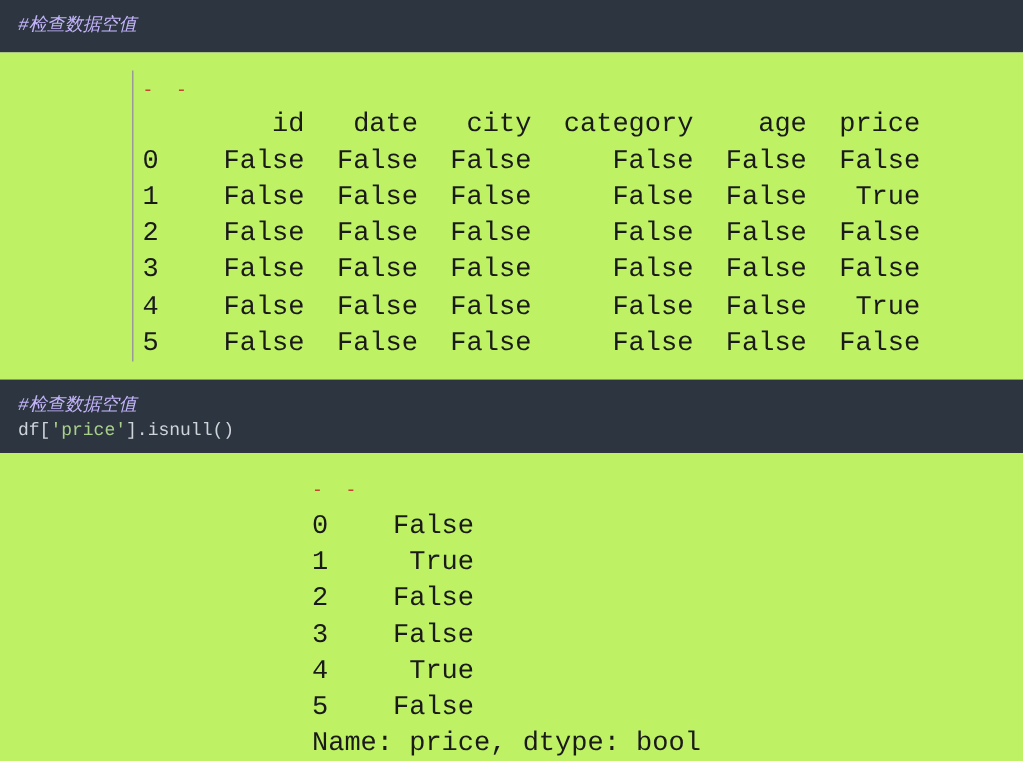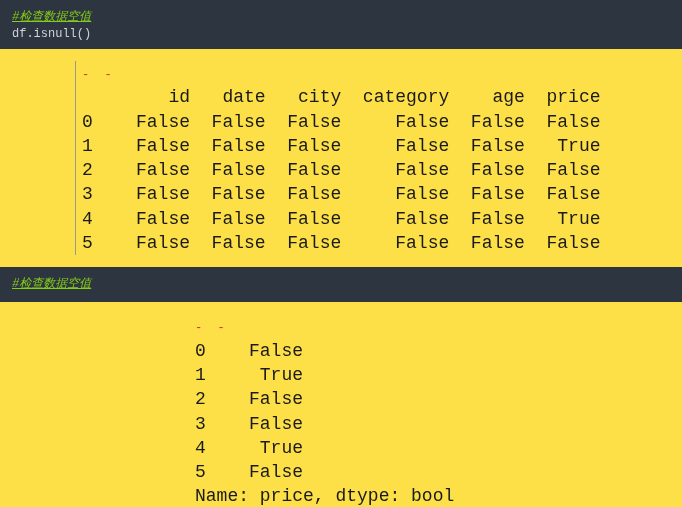--- a/index.html
+++ b/index.html
@@ -8,34 +8,33 @@
     background: #ffffff;
     font-size: 14px;
   }
   .code-header {
     background: #2d3540;
     color: #8a8f99;
     padding: 8px 12px;
     font-size: 12px;
   }
   .comment {
-    color: #84cc16;
+    color: #c4b5fd;
     font-style: italic;
     margin-bottom: 2px;
-    text-decoration: underline;
   }
   .code-line {
     color: #cfd3da;
   }
   .string {
     color: #a8d08a;
   }
   .output-block {
-    background: #fde047;
-    padding: 12px 15px;
+    background: #bef264;
+    padding: 12px 28px;
     font-family: 'Consolas', 'Monaco', 'Courier New', monospace;
     font-size: 18px;
     line-height: 1.35;
     color: #1a1a1a;
   }
   .table-output {
     white-space: pre;
     margin-left: 60px;
     border-left: 1px solid #999;
     padding-left: 6px;
@@ -48,36 +47,36 @@
     color: #cc3333;
     font-size: 12px;
     letter-spacing: 4px;
   }
 </style>
 </head>
 <body>
 
 <div class="code-header">
   <div class="comment">#检查数据空值</div>
-  <div class="code-line">df.isnull()</div>
 </div>
 
 <div class="output-block">
   <div class="table-output"><span class="red-dash">- -</span>
 <span id="hdr1">        id   date   city  category    age  price</span>
 <span id="rows1">0    False  False  False     False  False  False
 1    False  False  False     False  False   True
 2    False  False  False     False  False  False
 3    False  False  False     False  False  False
 4    False  False  False     False  False   True
 5    False  False  False     False  False  False</span></div>
 </div>
 
 <div class="code-header">
   <div class="comment">#检查数据空值</div>
+  <div class="code-line"><span>df[</span><span class="string">'price'</span><span>].isnull()</span></div>
 </div>
 
 <div class="output-block">
   <div class="series-output"><span class="red-dash">- -</span>
 <span id="series2">0    False
 1     True
 2    False
 3    False
 4     True
 5    False

